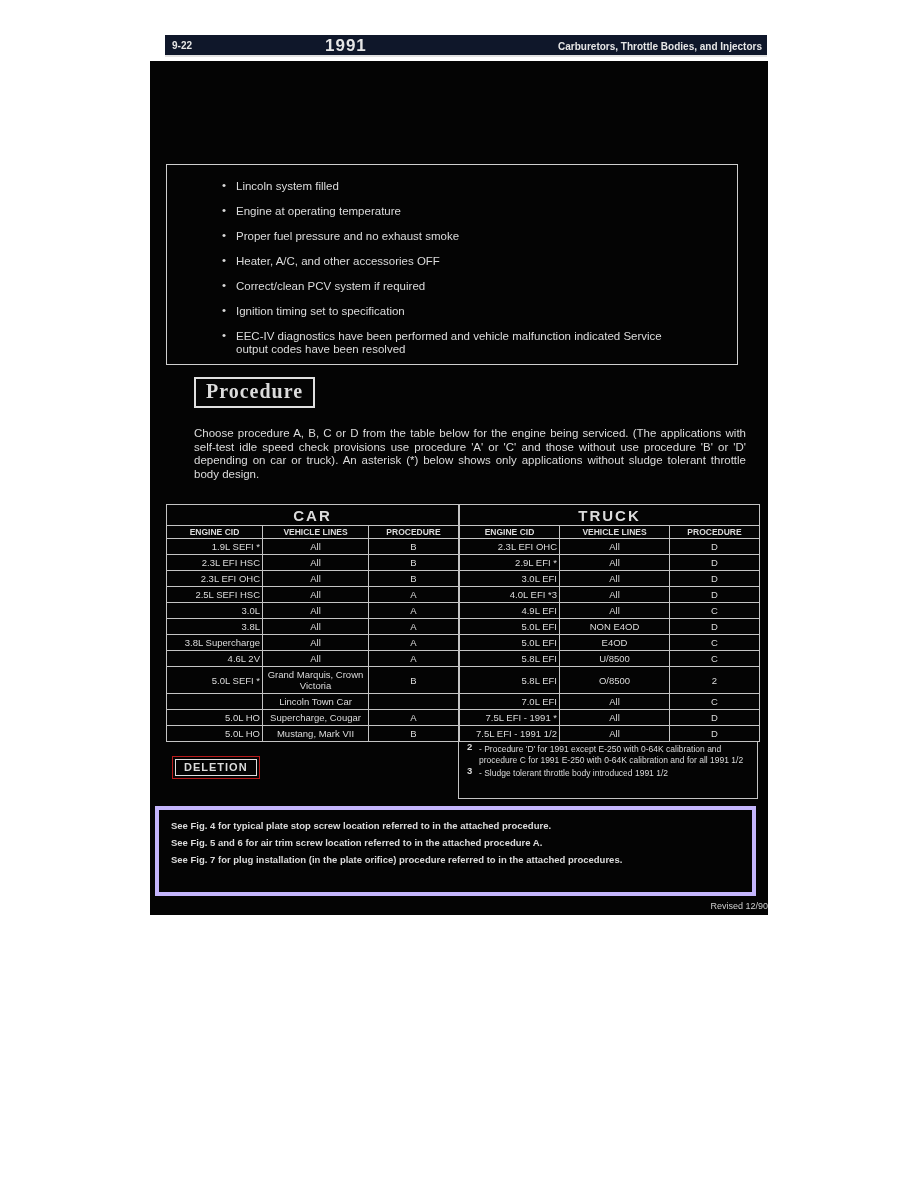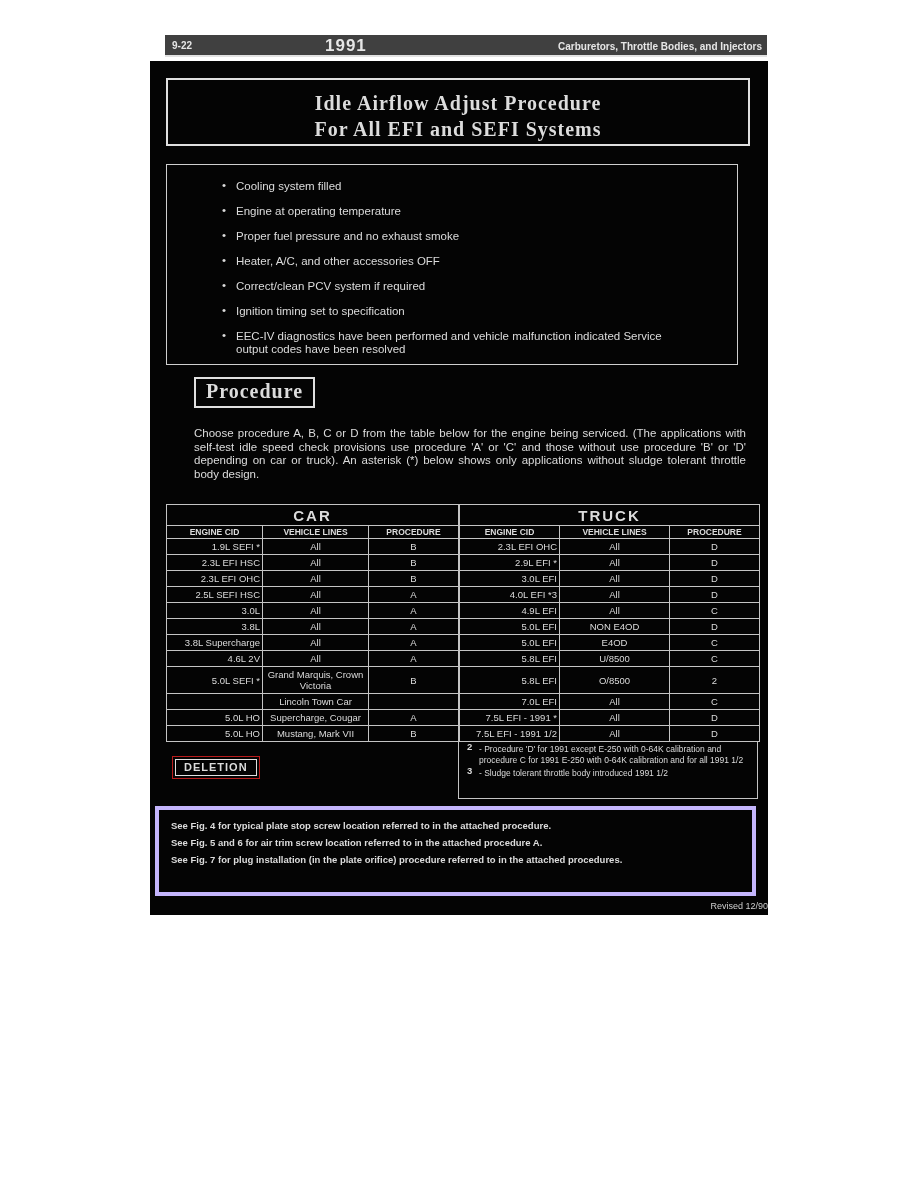--- a/index.html
+++ b/index.html
@@ -8,21 +8,21 @@
     width: 918px; height: 1188px;
     background: #ffffff;
     position: relative;
     font-family: "Liberation Sans", sans-serif;
     overflow: hidden;
   }
 
   
   .header-bar {
     position: absolute; left: 165px; top: 35px; width: 602px; height: 22px;
-    background: #404040; color: #e6e6e6;
+    background: #0f172a; color: #e6e6e6;
     border-bottom: 2px solid #e2e2e2;
   }
   .header-bar .pg  { position: absolute; left: 7px;  top: 5px; font-size: 10px; font-weight: bold; }
   .header-bar .yr  { position: absolute; left: 160px; top: 1px; font-size: 17px; font-weight: bold; letter-spacing: 1px; }
   .header-bar .sec { position: absolute; right: 5px; top: 6px; font-size: 10px; font-weight: bold; }
 
   
   .main {
     position: absolute; left: 150px; top: 61px; width: 618px; height: 854px;
     background: #040404; color: #dcdcdc;
@@ -91,30 +91,26 @@
 <body>
 
 <div class="header-bar">
   <span class="pg">9-22</span>
   <span class="yr">1991</span>
   <span class="sec">Carburetors, Throttle Bodies, and Injectors</span>
 </div>
 
 <div class="main">
 
-  <div class="title-box">
-    <div>Idle Airflow Adjust Procedure</div>
-    <div>For All EFI and SEFI Systems</div>
-  </div>
 
   <div class="check-box">
 
       <div class="bullet-item">
         <span class="dot">•</span>
-        <span>Cooling system filled</span>
+        <span>Lincoln system filled</span>
       </div>
 
       <div class="bullet-item">
         <span class="dot">•</span>
         <span>Engine at operating temperature</span>
       </div>
 
       <div class="bullet-item">
         <span class="dot">•</span>
         <span>Proper fuel pressure and no exhaust smoke</span>

